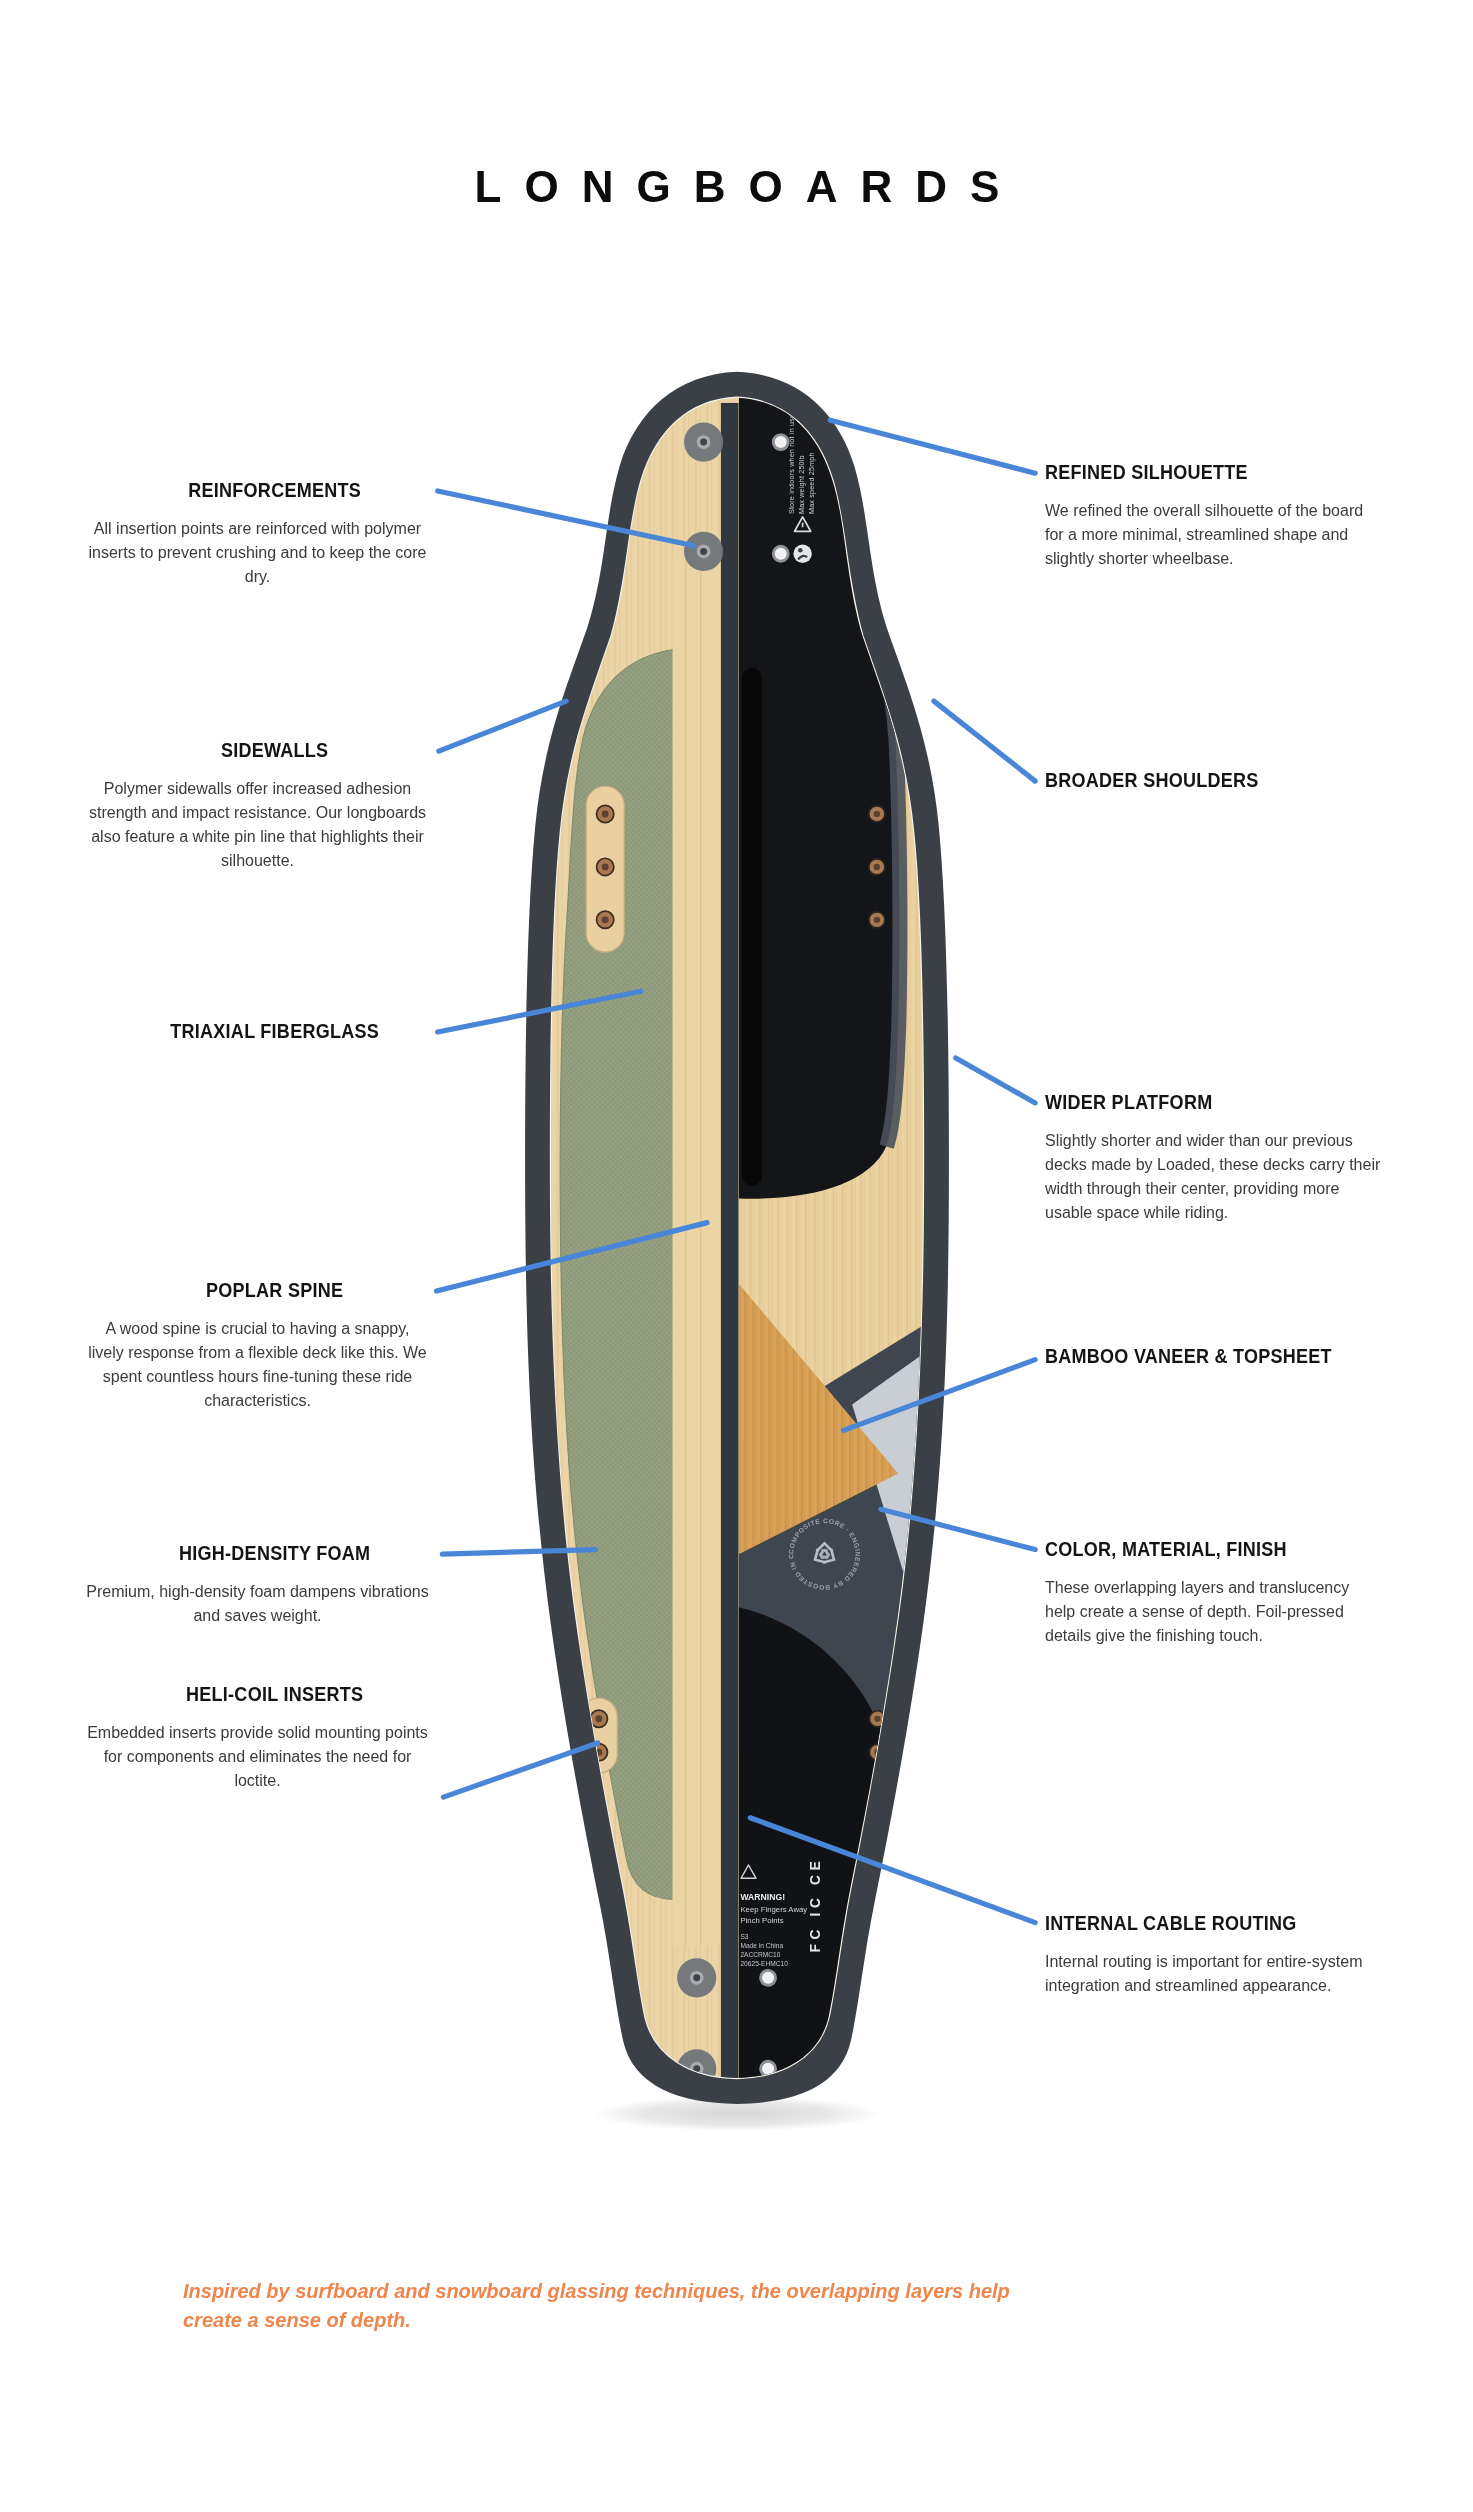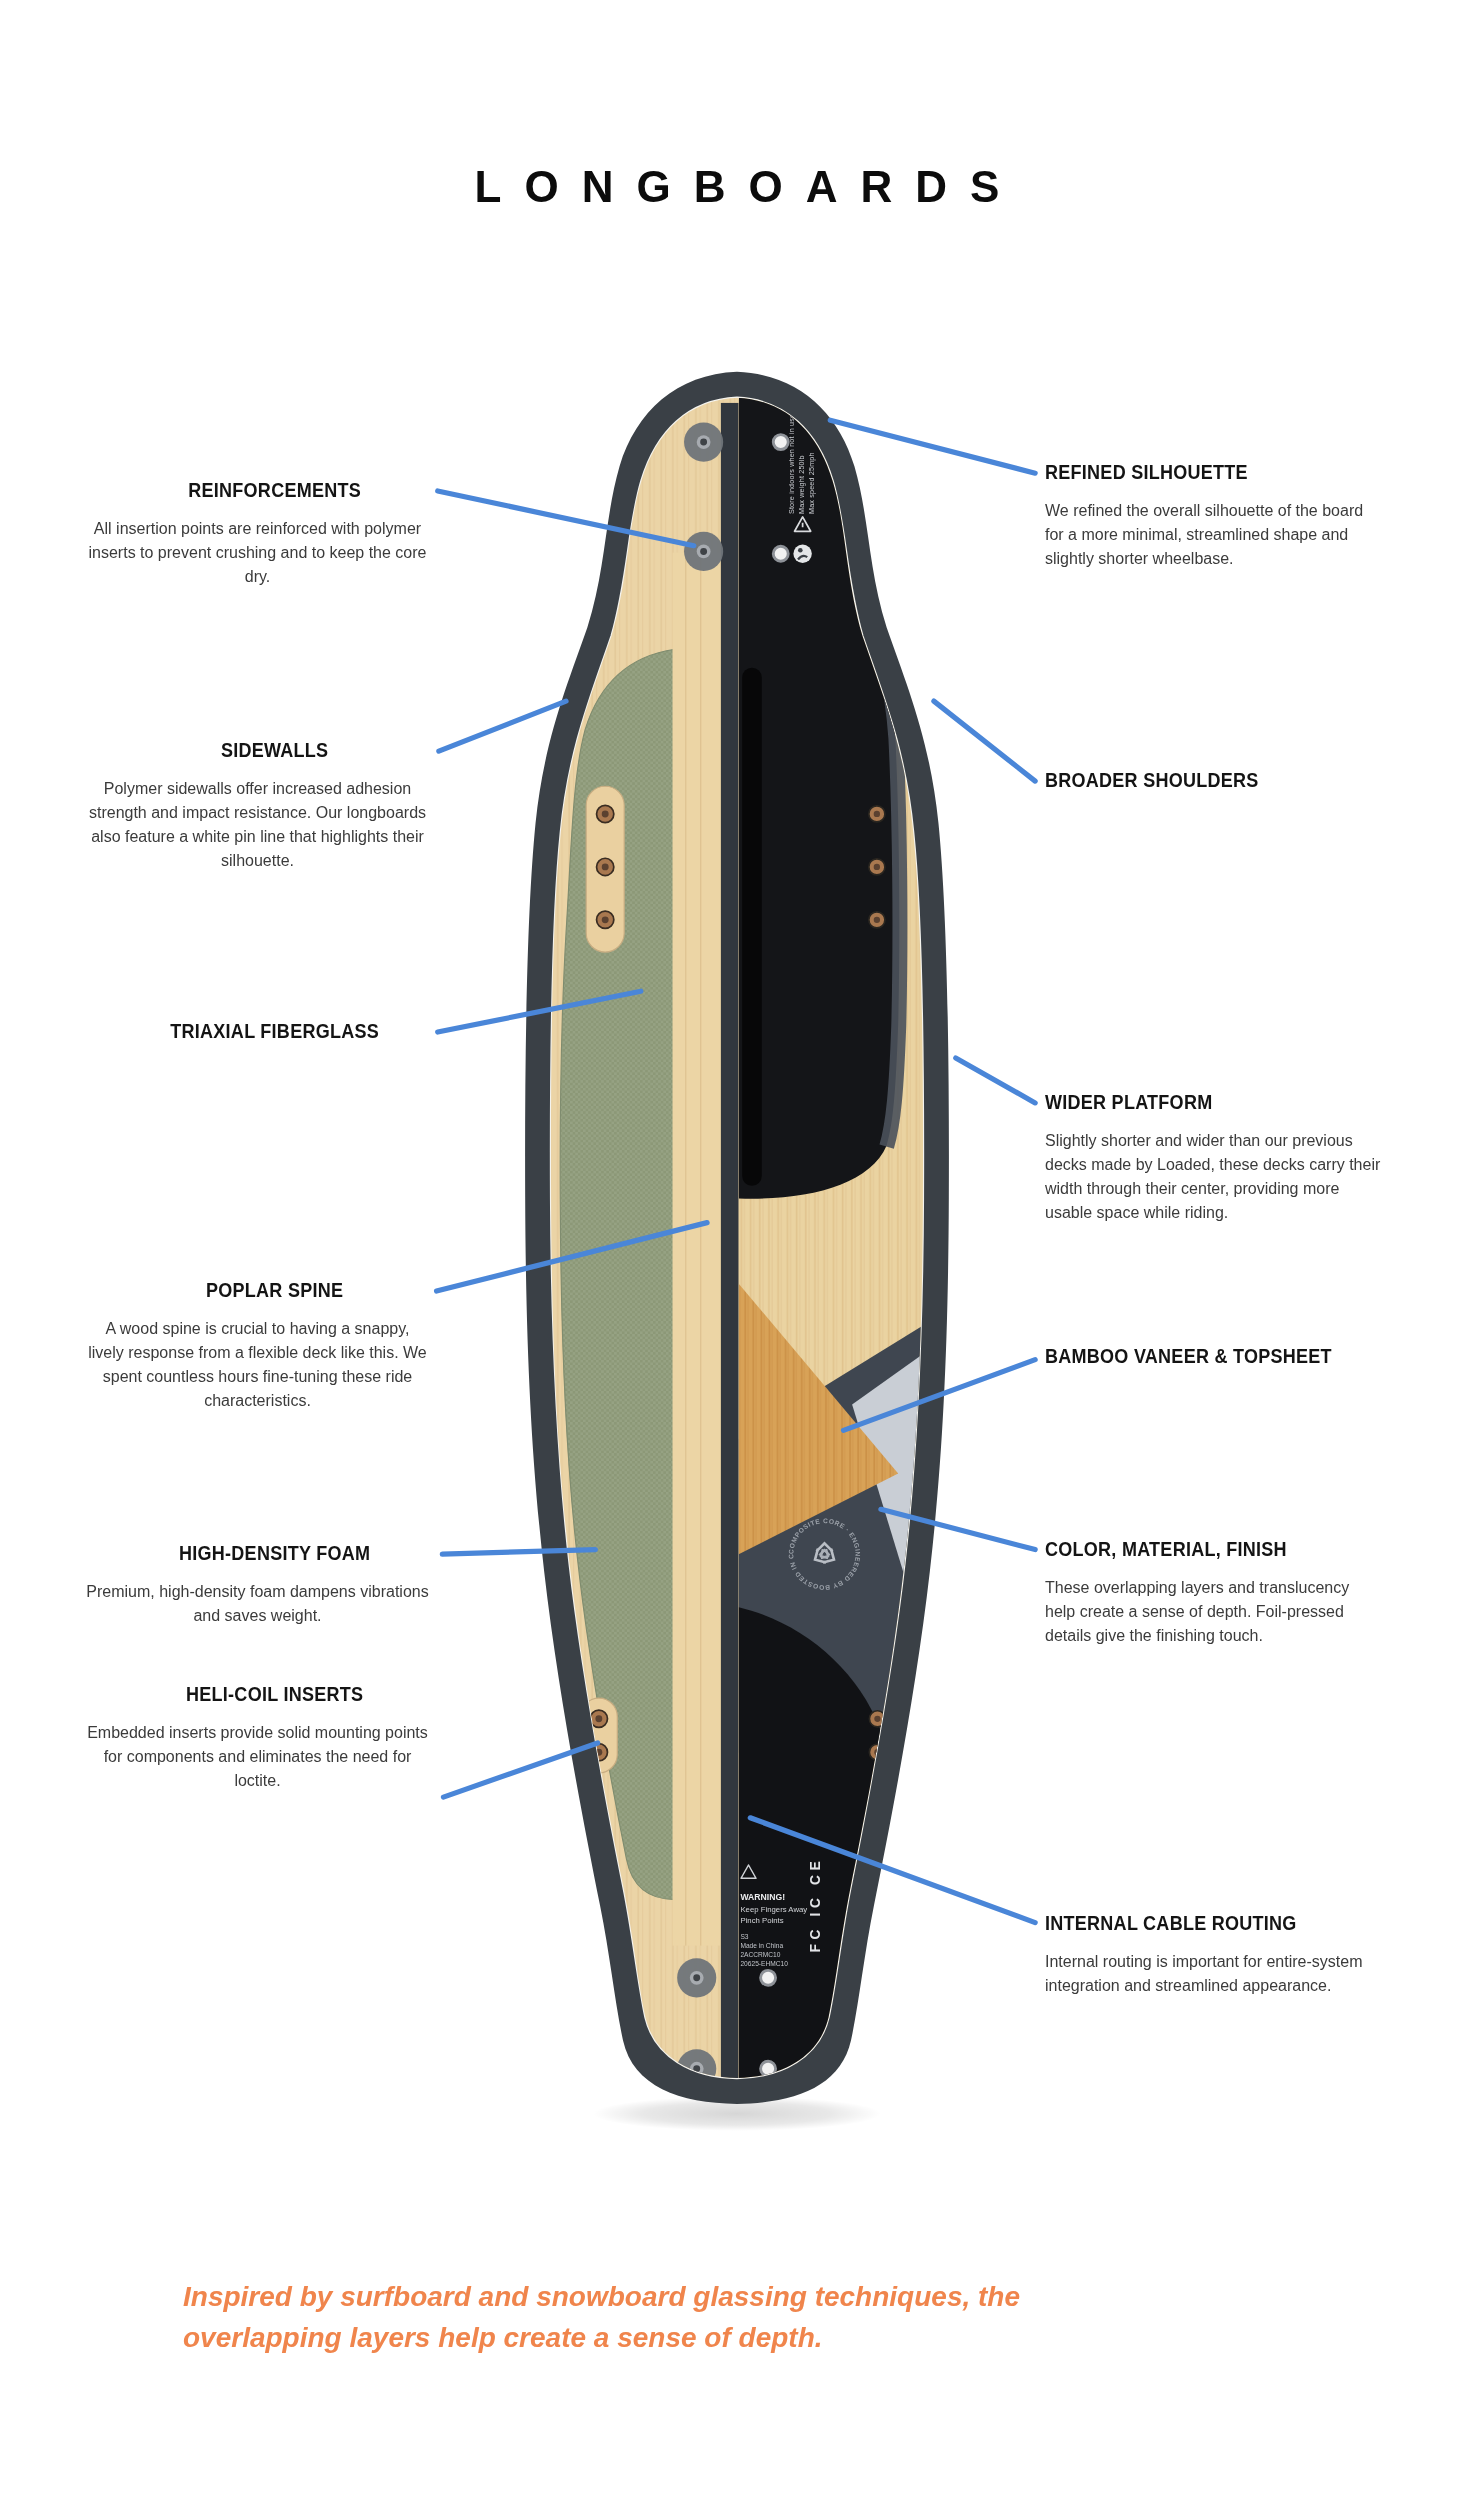--- a/index.html
+++ b/index.html
@@ -9,21 +9,21 @@
   .page-title{position:absolute;top:162px;left:0;width:1474px;text-align:center;
     font-size:44px;font-weight:700;letter-spacing:23px;text-indent:23px;color:#0c0c0c;}
   .callout{position:absolute;}
   .callout h3{margin:0;font-size:20px;font-weight:700;letter-spacing:0.3px;color:#141414;white-space:nowrap;}
   .callout p{margin:15px 0 0 0;font-size:16px;line-height:24px;color:#3B3B3B;}
   .callout.left{left:86px;width:343px;text-align:center;}
   .callout.left h3{transform:scaleX(.9);transform-origin:100% 50%;}
   .callout.right{left:1037px;width:337px;text-align:left;margin-left:8px;}
   .callout.right h3{transform:scaleX(.9);transform-origin:0 50%;}
   .quote{position:absolute;top:2277px;left:183px;width:864px;
-    font-size:28px;line-height:1.45;font-weight:700;font-style:italic;color:#F0854C;}
+    font-size:20px;line-height:1.45;font-weight:700;font-style:italic;color:#F0854C;}
 </style>
 </head>
 <body>
 
 <div class="page">
 
   <div class="page-title">LONGBOARDS</div>
 
   <svg class="board-svg" viewBox="0 0 2560 4364">
     <defs>

